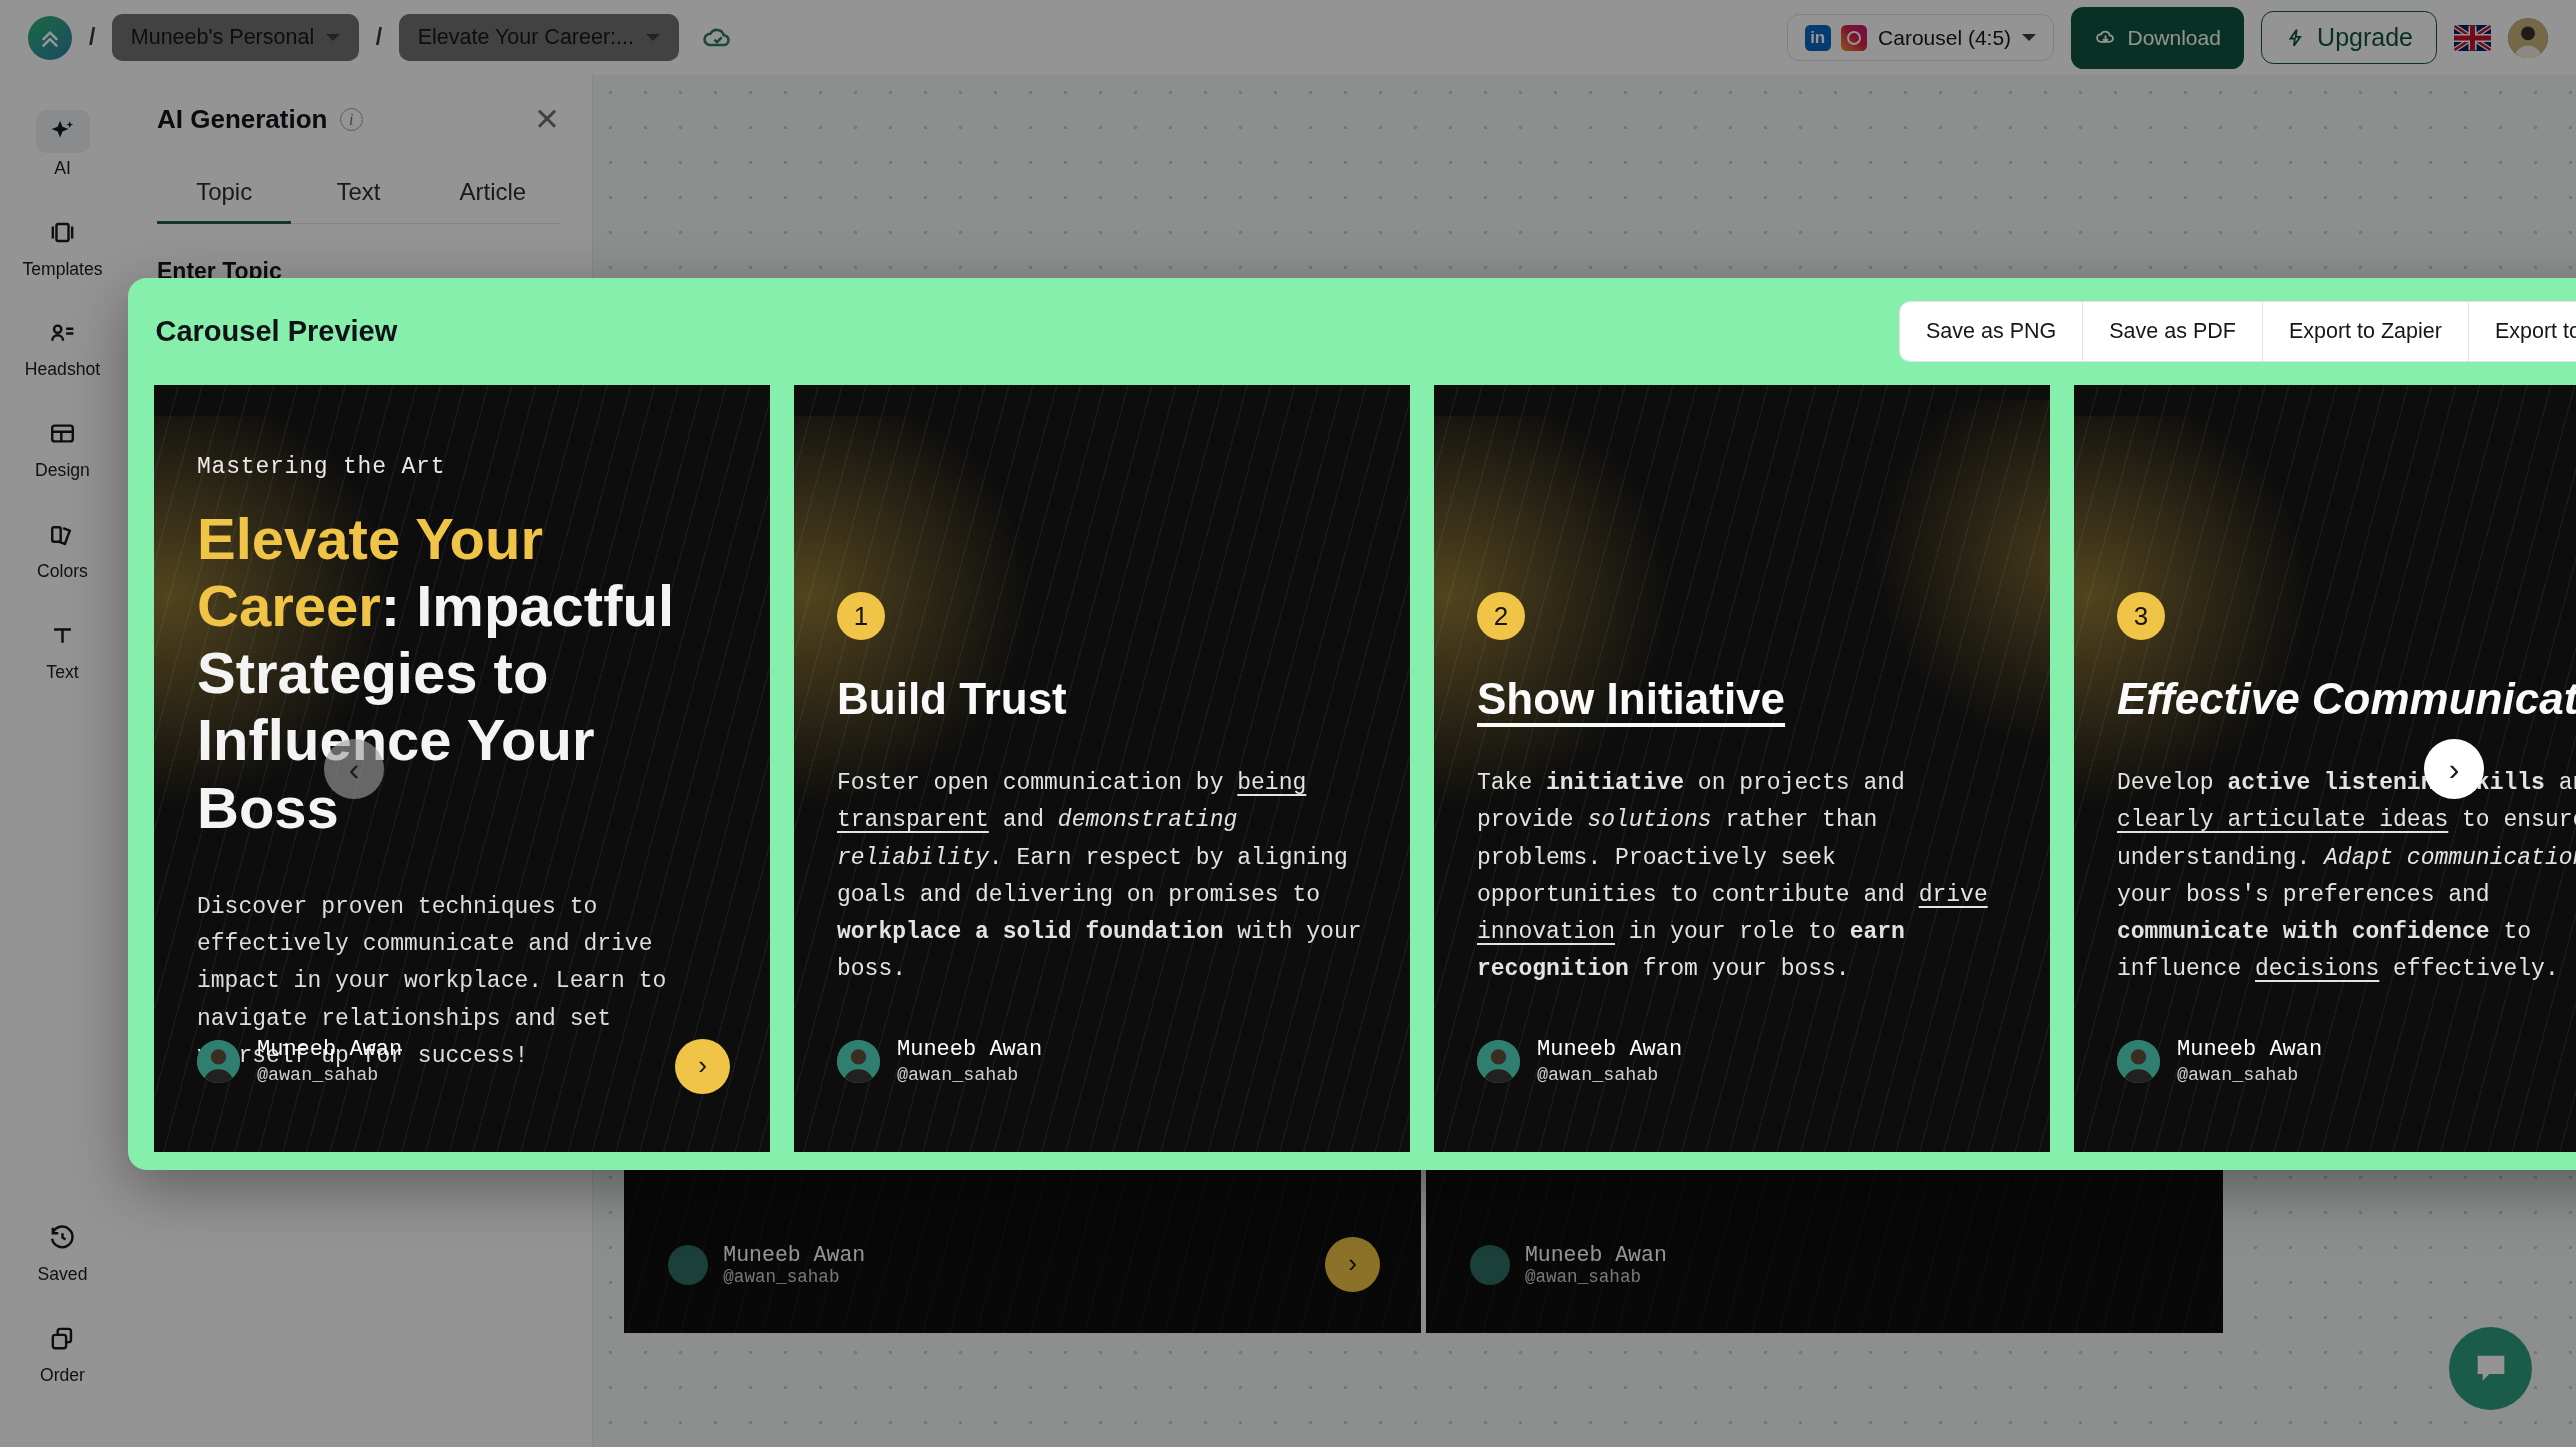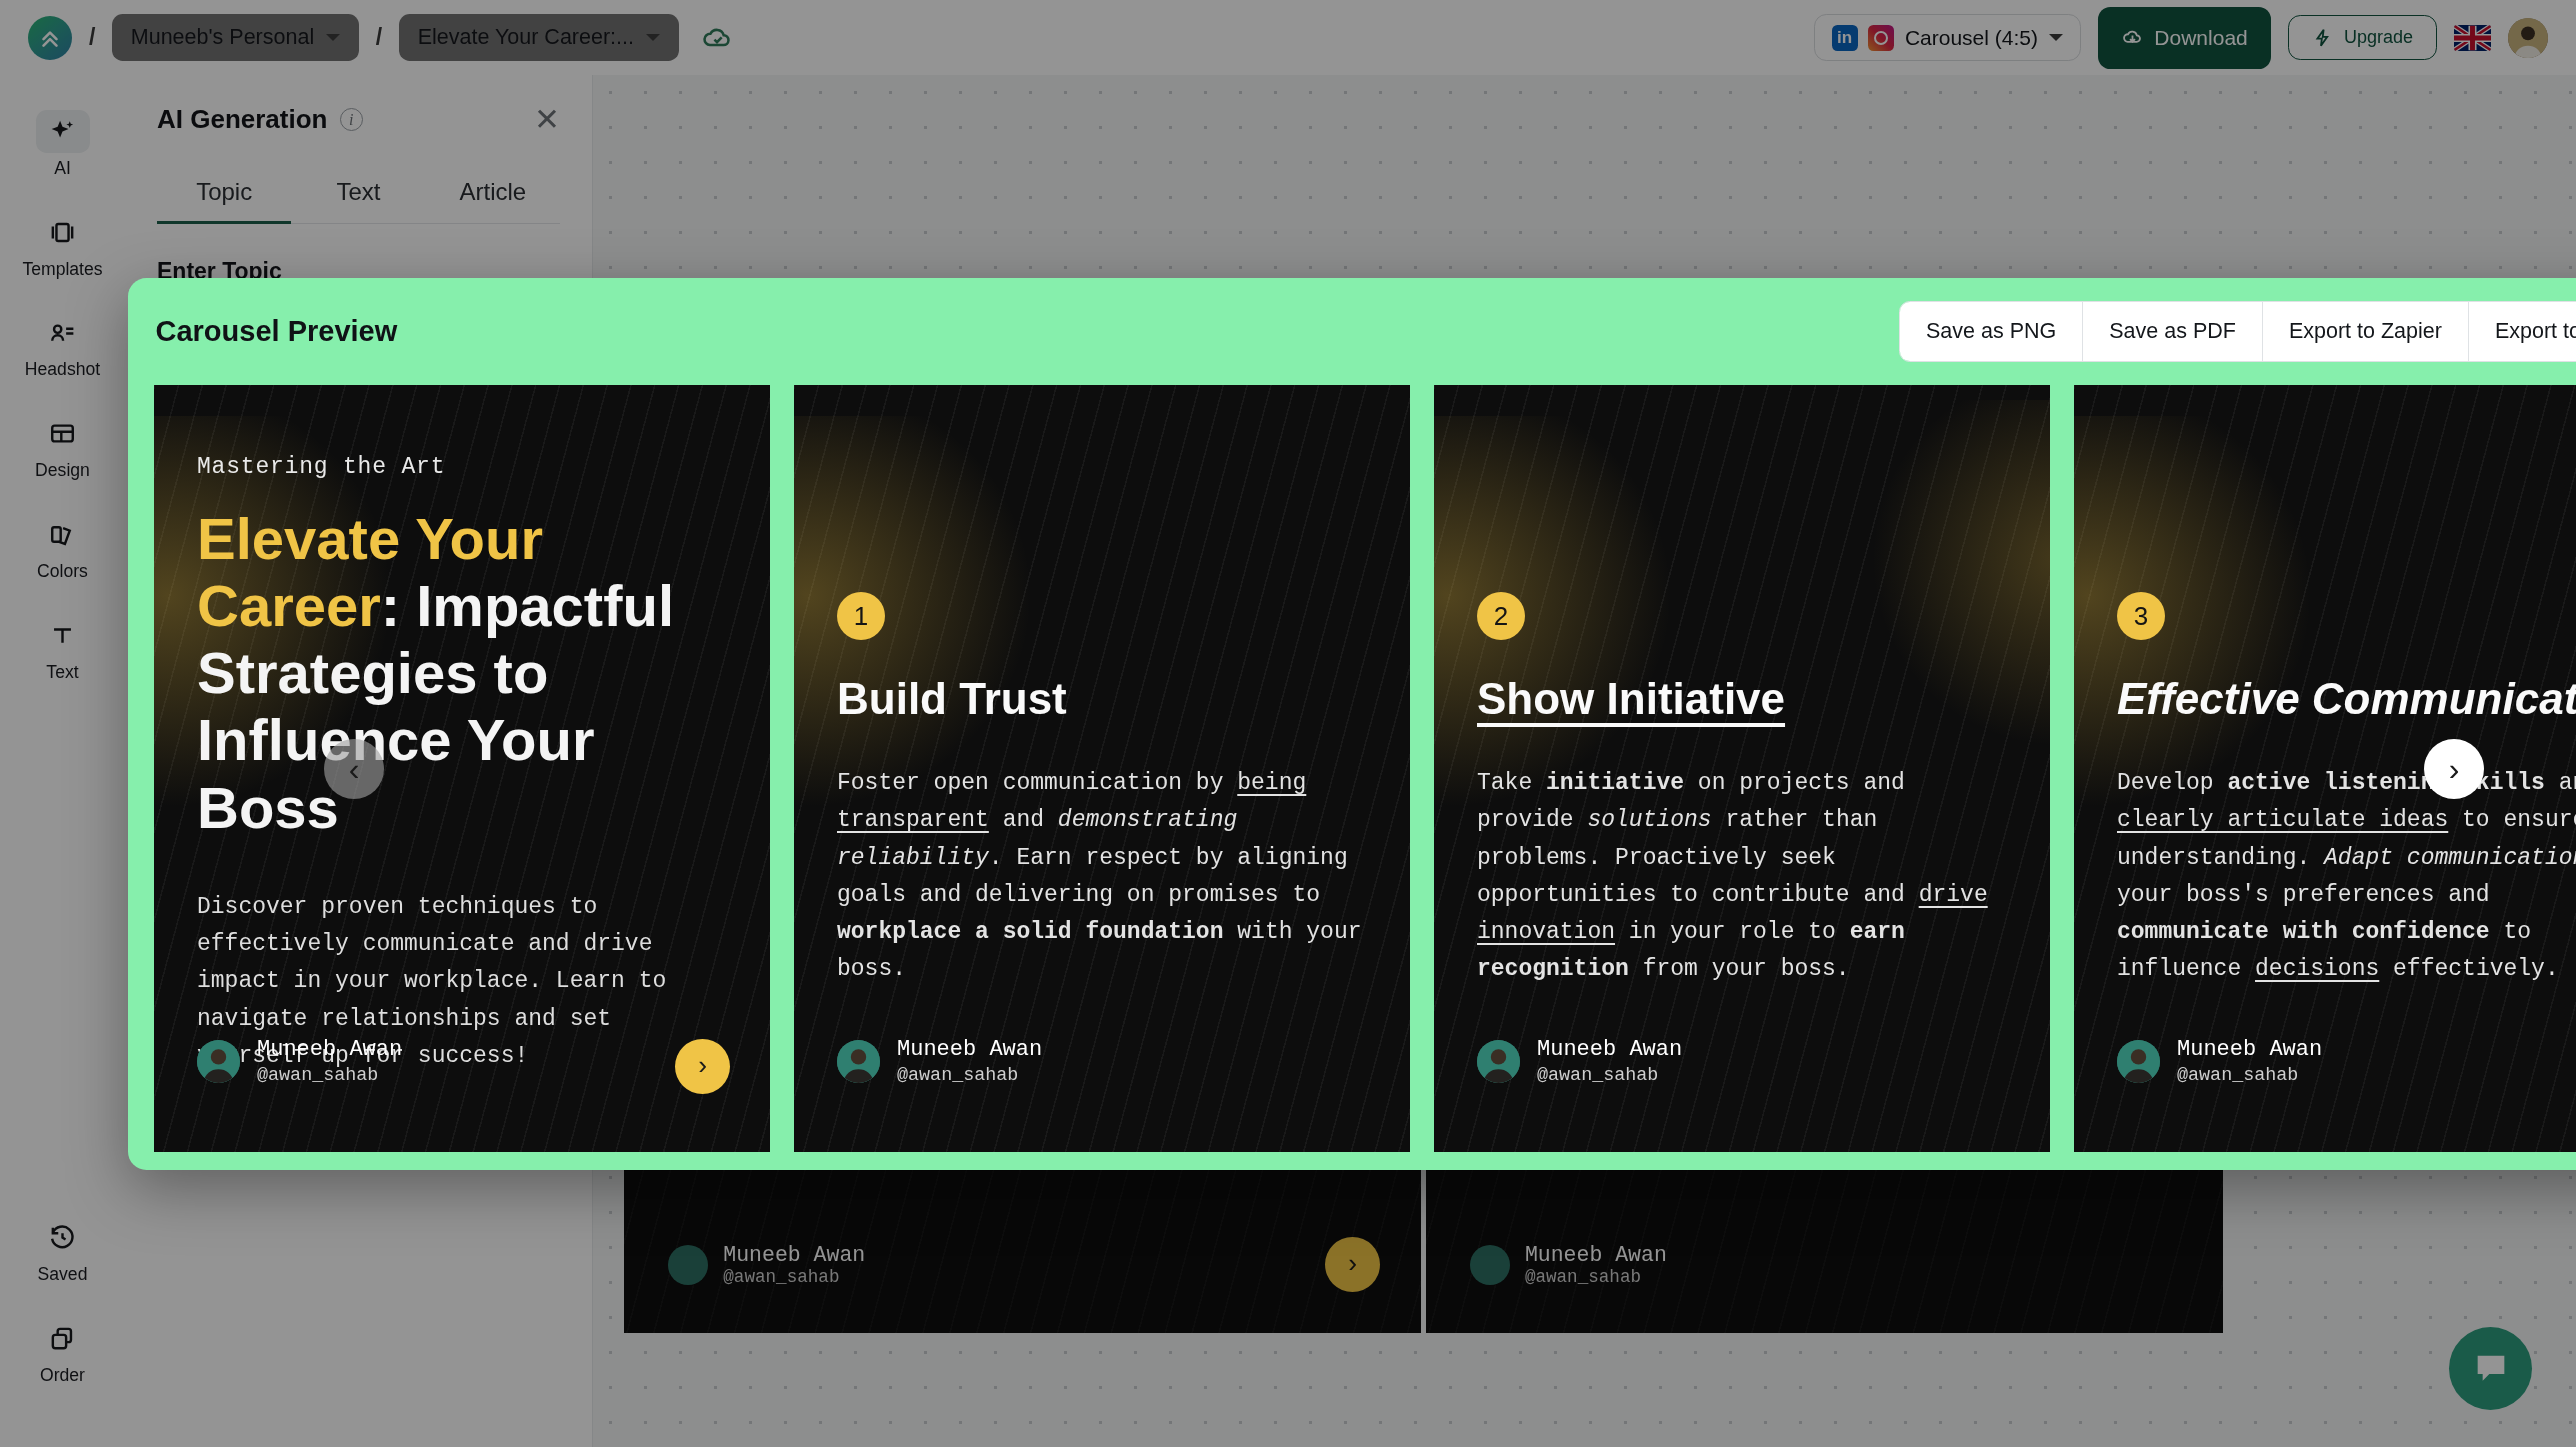--- a/index.html
+++ b/index.html
@@ -51,21 +51,21 @@
            display:flex;align-items:center;justify-content:center;}
   .ic-ig .ring { width:14px;height:14px;border:2.3px solid #fff;border-radius:50%; }
   .btn-download {
     display:flex; align-items:center; gap:10.7px;
     background:#10533f; color:#ffffff; border-radius:12.3px;
     padding:19px 23px; font-size:21px; white-space:nowrap; border:none; cursor:pointer;
   }
   .btn-upgrade {
     display:flex; align-items:center; gap:10.7px;
     background:#ffffff; color:#10533f; border:1.5px solid #10533f; border-radius:12.3px;
-    padding:10.7px 23px; font-size:18px; white-space:nowrap; cursor:pointer;
+    padding:10.7px 23px; font-size:25px; white-space:nowrap; cursor:pointer;
   }
   .flag { width:37px; height:26px; border-radius:3.1px; overflow:hidden; flex:none; position:relative;
           background:#012169; }
   .avatar-top { width:40px; height:40px; border-radius:50%; flex:none;
                 background: radial-gradient(circle at 50% 35%, #d8c79a, #6b5a3a); overflow:hidden;}
 
   
   .rail {
     position: absolute; top: 75px; left: 0; bottom: 0; width: 125px;
     background: #ffffff; display: flex; flex-direction: column;

